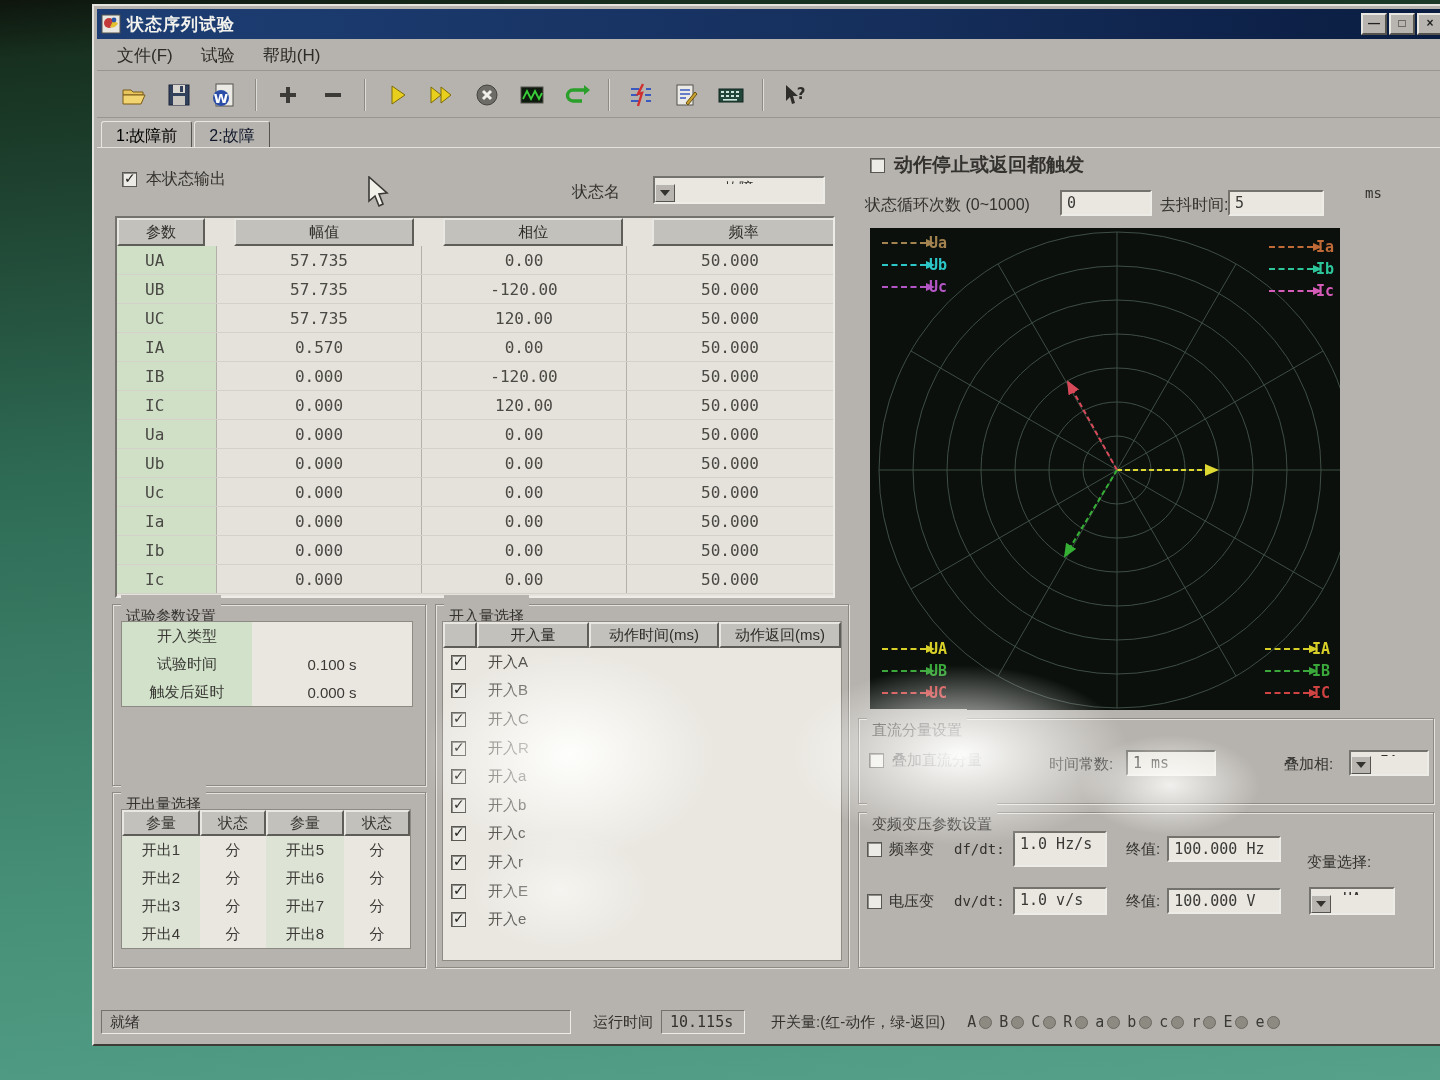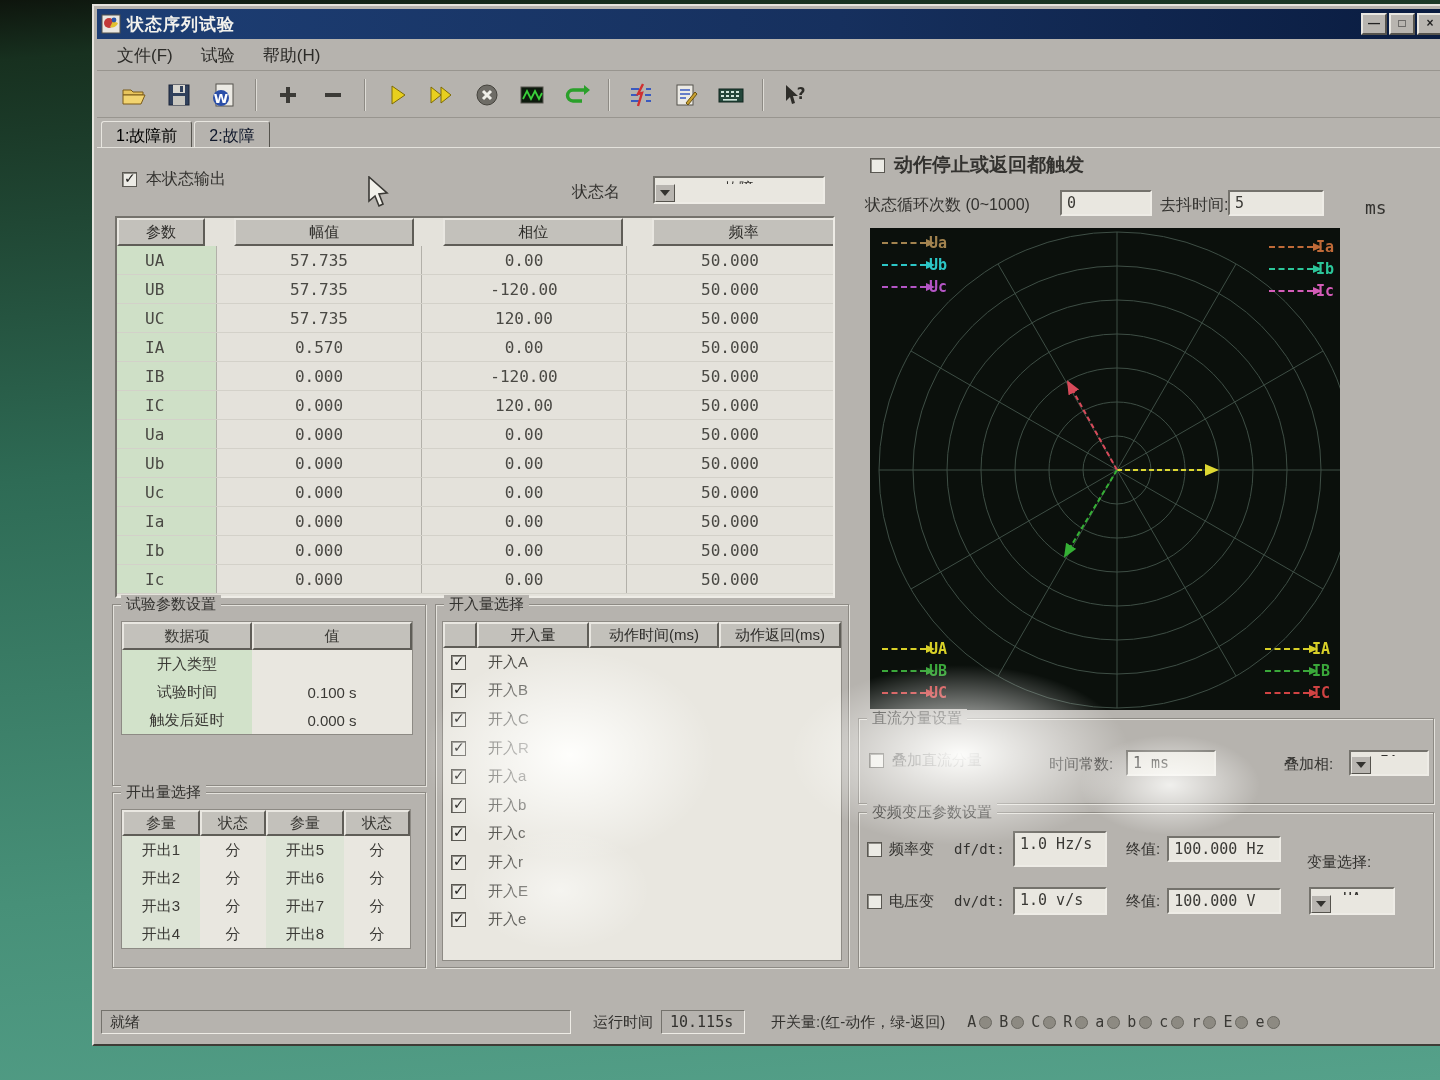--- a/index.html
+++ b/index.html
@@ -44,21 +44,21 @@
   .field { background:#e9e7e0; border:2px solid; border-color:#74726c #eeece6 #eeece6 #74726c;
     font-size:15px; color:#3a3935; padding:2px 5px; overflow:hidden; white-space:nowrap; }
   .combo { background:#e9e7e0; border:2px solid; border-color:#74726c #eeece6 #eeece6 #74726c;
     display:flex; align-items:center; font-size:15px; color:#33322f;flex-direction:column; }
   .combo .val { flex:1; padding:1px 6px; overflow:hidden; }
   .combo .drop { width:20px; align-self:stretch; background:#b8b5b0;
     border:1px solid; border-color:#e8e6e0 #55534d #55534d #e8e6e0;
     display:flex; align-items:center; justify-content:center; }
   .combo .drop::after { content:""; border:5px solid transparent; border-top:6px solid #33322f; margin-top:5px; }
   .group { position:absolute; border:1px solid #8d8a84; box-shadow:inset 1px 1px 0 #e4e2dc, 1px 1px 0 #e4e2dc; }
-  .group-title { position:absolute; top:-10px; left:8px; background:#b6b3ae; padding:0 5px; font-size:15px; color:#33322f; }
+  .group-title { position:absolute; top:-10px; left:8px; background:#b6b3ae; padding:12px 5px; font-size:15px; color:#33322f; }
   .th { background:#c3c1bb; border:2px solid; border-color:#e9e7e1 #5f5d57 #5f5d57 #e9e7e1;
     font-size:15px; color:#2e2d2a; display:flex; align-items:center; justify-content:center; }
   label.lbl { font-size:15px; color:#33322f; }
 
   
   .ptable { position:absolute; left:21px; top:210px; width:720px; height:382px;
     background:#e4e2db; border:2px solid; border-color:#74726c #eeece6 #eeece6 #74726c; }
   .ptable-head { display:flex; height:28px;gap:29px; }
   .ptable-head .th { height:28px; }
   .prow { display:flex; height:29px; border-bottom:1px solid #d3d1c9; }
@@ -349,21 +349,21 @@
     </div>
 
     <div style="position:absolute; left:776px; top:146px; display:flex; align-items:center; gap:9px;">
       <span class="cb"></span>
       <label class="lbl" style="font-size:19px;font-weight:bold;">动作停止或返回都触发</label>
     </div>
     <label class="lbl" style="position:absolute; left:771px; top:189px; font-size:16px;">状态循环次数 (0~1000)</label>
     <div class="field mono" style="position:absolute; left:966px; top:184px; width:92px; height:26px;">0</div>
     <label class="lbl" style="position:absolute; left:1066px; top:189px; font-size:16px;">去抖时间:</label>
     <div class="field mono" style="position:absolute; left:1134px; top:184px; width:96px; height:26px;">5</div>
-    <label class="lbl mono" style="position:absolute; left:1271px; top:191px; font-size:18px;">ms</label>
+    <label class="lbl mono" style="position:absolute; left:1271px; top:179px; font-size:14px;">ms</label>
 
     <div class="phasor">
       <svg width="470" height="482" viewBox="0 0 470 482">
         <g stroke="#3e4e45" fill="none" stroke-width="1">
           <circle cx="247" cy="242" r="34"></circle>
             <circle cx="247" cy="242" r="68"></circle>
             <circle cx="247" cy="242" r="102"></circle>
           <circle cx="247" cy="242" r="136"></circle>
             <circle cx="247" cy="242" r="170"></circle>
             <circle cx="247" cy="242" r="204"></circle>
@@ -448,24 +448,20 @@
           <div class="vec-item">
             <span class="vec-line" style="color: rgb(208, 67, 67);"></span>
             <span class="vec-label" style="color: rgb(208, 67, 67);">IC</span>
           </div>
         </div>
     </div>
 
     <div class="group" style="left:18px; top:598px; width:314px; height:182px;">
       <span class="group-title">试验参数设置</span>
       <div class="stable" style="left:8px; top:16px; width:292px;">
-        <div class="srow">
-          <div class="th scell" style="width:130px;">数据项</div>
-          <div class="th scell" style="width:160px;">值</div>
-        </div>
         <div>
 
 
             <div class="srow">
               <div class="scell" style="width:130px; background:#d2e2ca;">开入类型</div>
               <div class="scell" style="width:160px; background:#e9e7e0;"></div>
             </div>
 
             <div class="srow">
               <div class="scell" style="width:130px; background:#d2e2ca;">试验时间</div>

